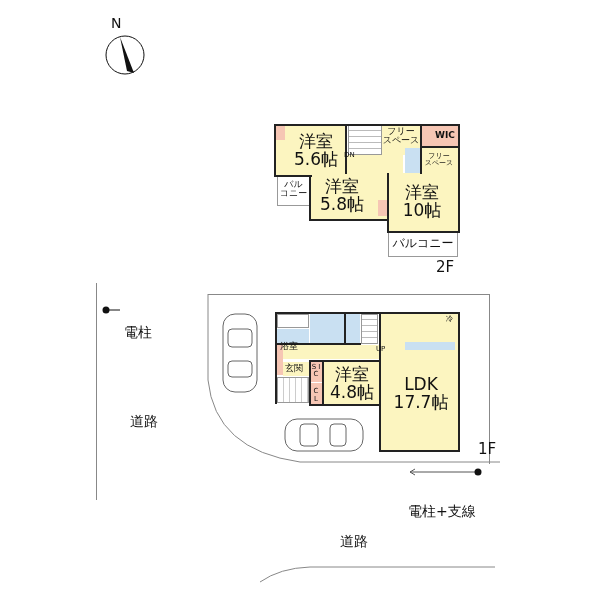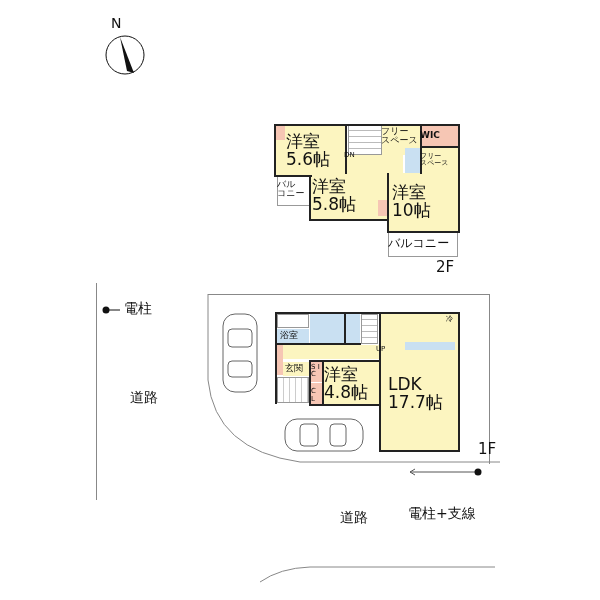--- a/index.html
+++ b/index.html
@@ -4,25 +4,25 @@
 <style>
   html,body{margin:0;padding:0;background:#fff;}
   body{width:600px;height:600px;position:relative;overflow:hidden;font-family:"DejaVu Sans",sans-serif;color:#111;}
   .abs{position:absolute;}
   .room{position:absolute;box-sizing:border-box;}
   .yellow{background:#fcf5c0;}
   .pink{background:#f6c6b4;}
   .blue{background:#c9e0f2;}
   .white{background:#fff;}
   .wall{position:absolute;background:#222;}
-  .lbl{position:absolute;text-align:left;line-height:1.05;white-space:nowrap;}
+  .lbl{position:absolute;text-align:center;line-height:1.05;white-space:nowrap;}
   .big{font-size:17px;}
   .sm{font-size:9px;}
   .xs{font-size:7px;}
-  .road{font-size:14px;}
+  .road{font-size:14px;margin-top:24px;}
 </style>
 </head>
 <body>
 
 <div class="abs" style="left:100px;top:15px;width:50px;height:60px;">
   <span class="abs" style="left:11px;top:0;font-size:14px;">N</span>
   <svg class="abs" style="left:0;top:14px;" width="50" height="50" viewBox="0 0 50 50">
     <circle cx="25" cy="26" r="19" fill="none" stroke="#111" stroke-width="1"></circle>
     <polygon points="20,8 34,44 27,42" fill="#111"></polygon>
   </svg>
@@ -94,21 +94,21 @@
   <path d="M260,582 Q280,568 310,567 L495,567" fill="none" stroke="#888" stroke-width="1"></path>
   <line x1="410" y1="472" x2="478" y2="472" stroke="#555" stroke-width="1"></line>
   <polyline points="415,469 410,472 415,475" fill="none" stroke="#555" stroke-width="1"></polyline>
   <circle cx="478" cy="472" r="3.5" fill="#111"></circle>
   <circle cx="106" cy="310" r="3.5" fill="#111"></circle>
   <line x1="109" y1="310" x2="120" y2="310" stroke="#111" stroke-width="1"></line>
 </svg>
 <div class="lbl road" style="left:124px;top:301px;">電柱</div>
 <div class="lbl road" style="left:130px;top:390px;">道路</div>
 <div class="lbl road" style="left:340px;top:510px;">道路</div>
-<div class="lbl road" style="left:408px;top:506px;">電柱+支線</div>
+<div class="lbl road" style="left:408px;top:480px;">電柱+支線</div>
 
 <svg class="abs" style="left:222px;top:313px;" width="36" height="80" viewBox="0 0 36 80">
   <rect x="1" y="1" width="34" height="78" rx="12" fill="#fff" stroke="#666"></rect>
   <rect x="6" y="16" width="24" height="18" rx="4" fill="none" stroke="#666"></rect>
   <rect x="6" y="48" width="24" height="16" rx="4" fill="none" stroke="#666"></rect>
 </svg>
 <svg class="abs" style="left:284px;top:418px;" width="80" height="34" viewBox="0 0 80 34">
   <rect x="1" y="1" width="78" height="32" rx="12" fill="#fff" stroke="#666"></rect>
   <rect x="16" y="6" width="18" height="22" rx="4" fill="none" stroke="#666"></rect>
   <rect x="46" y="6" width="16" height="22" rx="4" fill="none" stroke="#666"></rect>
@@ -135,21 +135,21 @@
   <div class="wall" style="left:309px;top:360px;width:2px;height:46px;"></div>
   <div class="wall" style="left:309px;top:404px;width:72px;height:2px;"></div>
   <div class="wall" style="left:379px;top:314px;width:2px;height:138px;"></div>
   <div class="wall" style="left:379px;top:450px;width:81px;height:2px;"></div>
   <div class="wall" style="left:458px;top:312px;width:2px;height:140px;"></div>
   <div class="wall" style="left:309px;top:360px;width:72px;height:2px;"></div>
   <div class="wall" style="left:277px;top:343px;width:84px;height:2px;"></div>
   <div class="wall" style="left:344px;top:314px;width:2px;height:30px;"></div>
   <div class="wall" style="left:322px;top:362px;width:2px;height:43px;"></div>
 
-  <div class="lbl sm" style="left:280px;top:331px;">浴室</div>
+  <div class="lbl sm" style="left:280px;top:342px;">浴室</div>
   <div class="lbl sm" style="left:285px;top:364px;">玄関</div>
   <div class="lbl xs" style="left:311px;top:364px;width:10px;white-space:normal;word-break:break-all;line-height:1;">S I C</div>
   <div class="lbl xs" style="left:311px;top:387px;width:10px;white-space:normal;word-break:break-all;line-height:1.2;">C L</div>
   <div class="lbl big" style="left:324px;top:366px;width:56px;">
     <div>洋室</div>
       <div>4.8帖</div>
   </div>
   <div class="lbl big" style="left:388px;top:376px;width:66px;">
     <div>LDK</div>
       <div>17.7帖</div>

